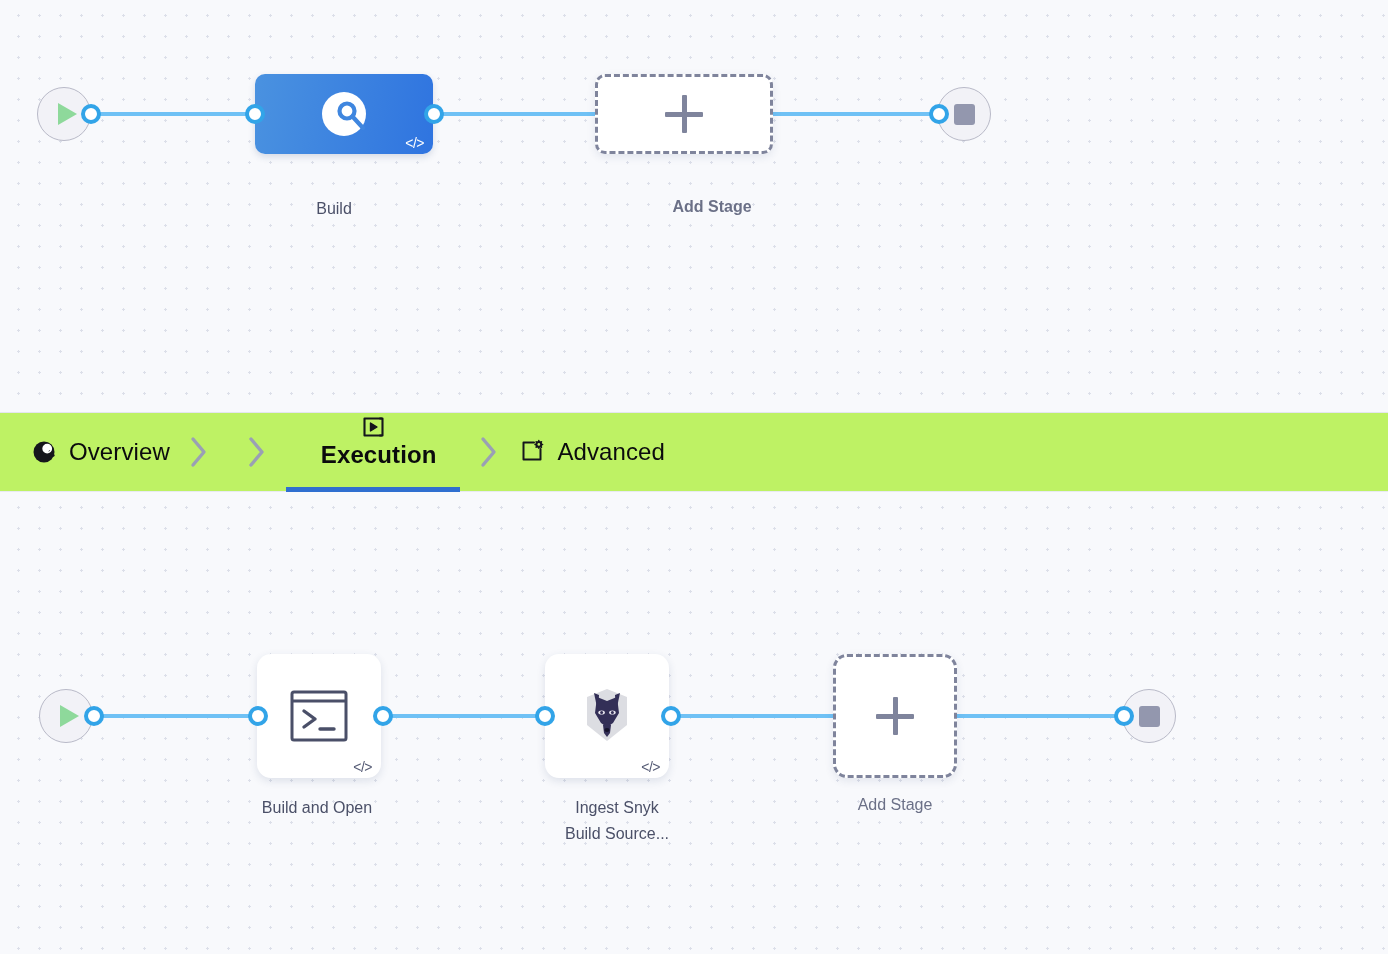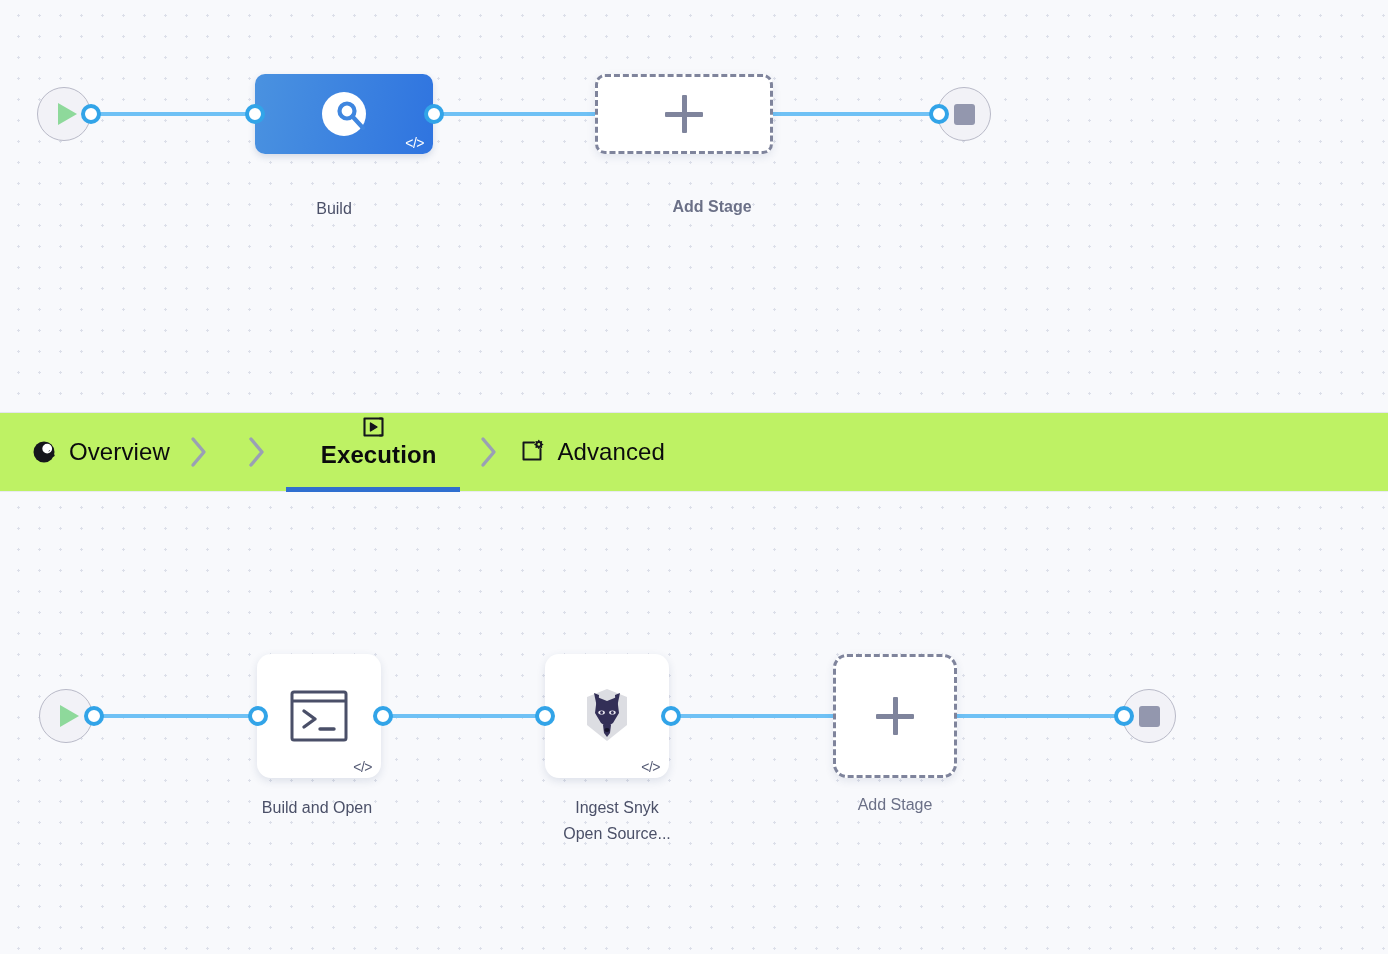--- a/index.html
+++ b/index.html
@@ -340,21 +340,21 @@
       <ellipse cx="33.4" cy="27.5" rx="3.3" ry="2.1" fill="#e9e6ef"></ellipse>
       <ellipse cx="22.6" cy="27.5" rx="1.5" ry="1.5" fill="#332f57"></ellipse>
       <ellipse cx="33.4" cy="27.5" rx="1.5" ry="1.5" fill="#332f57"></ellipse>
       <ellipse cx="28" cy="45" rx="2.6" ry="1.9" fill="#15132b"></ellipse>
     </svg>
     <span class="code-badge dark">&lt;/&gt;</span>
   </div>
   <div class="port" style="left:545px; top:224px;"></div>
   <div class="port" style="left:671px; top:224px;"></div>
   <div class="node-label" style="left:617px; top:303px;">Ingest Snyk
-Open Source...</div>
+Build Source...</div>
 
   <div class="node node-add step-add" style="left:895px; top:224px;">
     <div class="plus"></div>
   </div>
   <div class="node-label muted" style="left:895px; top:300px;">Add Stage</div>
 
   <div class="port" style="left:1124px; top:224px;"></div>
   <div class="terminal" style="left:1149px; top:224px;">
     <div class="stop-sq"></div>
   </div>

